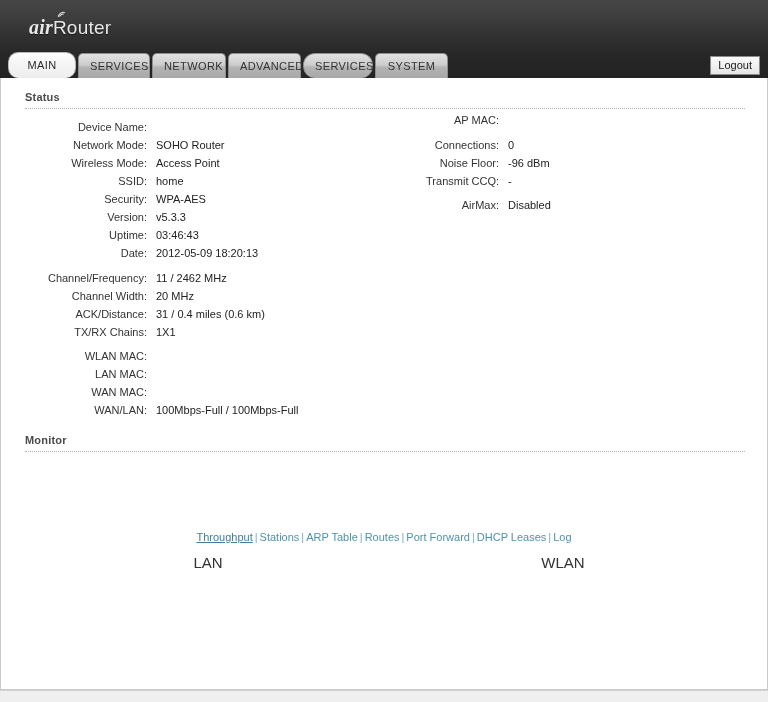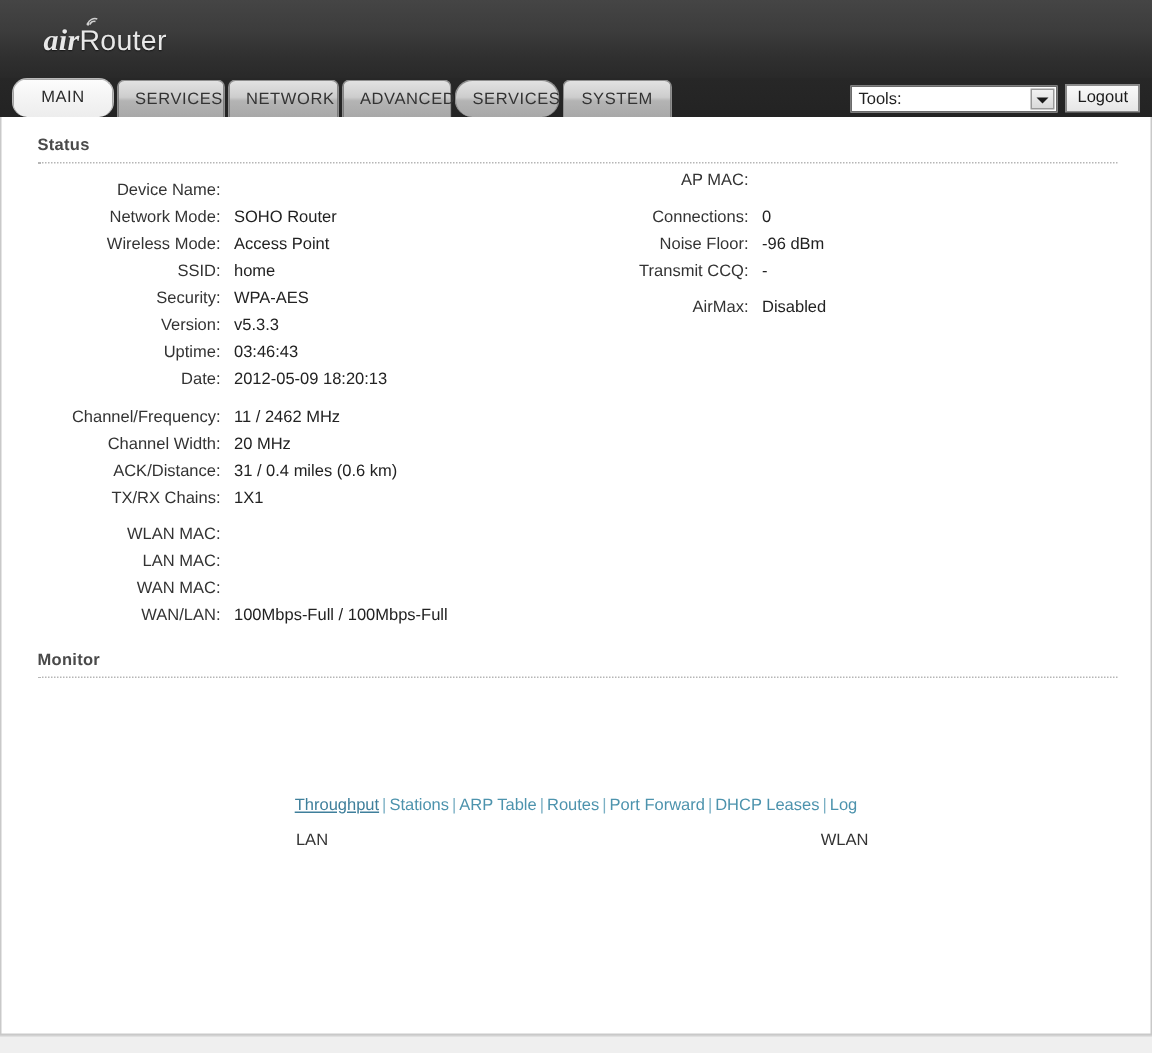--- a/index.html
+++ b/index.html
@@ -253,21 +253,21 @@
     font-weight: normal;
   }
   .monitor-links .sep {
     color: #7bb0c4;
     padding: 0 2px;
   }
 
   .chart-label {
     position: absolute;
     top: 476px;
-    font-size: 11px;
+    font-size: 15px;
     color: #333333;
     text-align: center;
   }
 
   .bottom-strip {
     position: absolute;
     left: 0; top: 690px;
     width: 768px; height: 12px;
     background: #efefef;
     border-top: 1px solid #d2d2d2;
@@ -294,24 +294,20 @@
 
   <div class="tabbar">
     <div class="tab active" style="left:8px;  top:0px; width:68px;">MAIN</div>
     <div class="tab" style="left:78px; top:1px; width:72px;">SERVICES</div>
     <div class="tab" style="left:152px;top:1px; width:74px;">NETWORK</div>
     <div class="tab" style="left:228px;top:1px; width:73px;">ADVANCED</div>
     <div class="tab" style="left:303px;top:1px; width:70px;border-radius:12px;">SERVICES</div>
     <div class="tab" style="left:375px;top:1px; width:73px;">SYSTEM</div>
 
     <div class="tools-wrap">
-      <div class="tools-select">
-        <span>Tools:</span>
-        <span class="arrowbox"></span>
-      </div>
       <div class="logout-btn">Logout</div>
     </div>
   </div>
 
   <div class="content">
 
 
     <div class="section-title" style="left:24px; top:13px;">Status</div>
     <div class="section-rule" style="left:24px; top:30px; width:720px;"></div>
 

